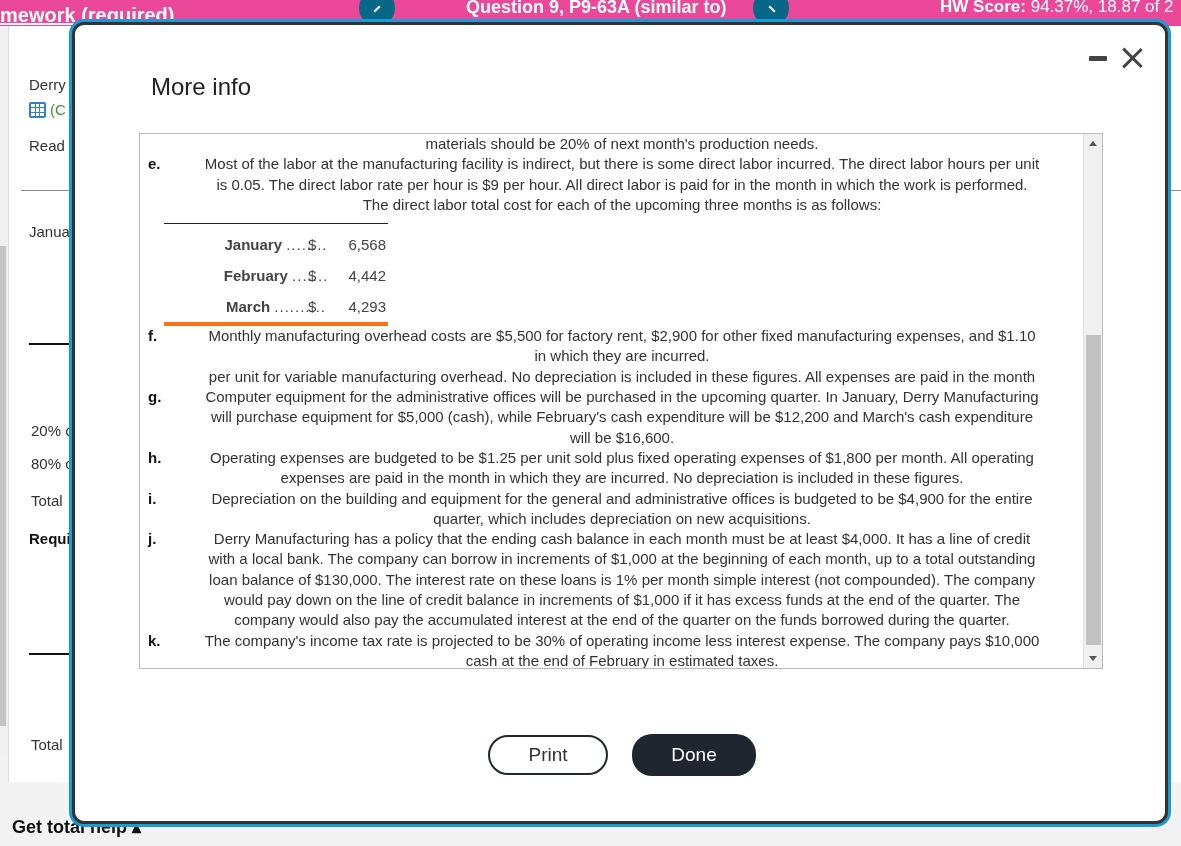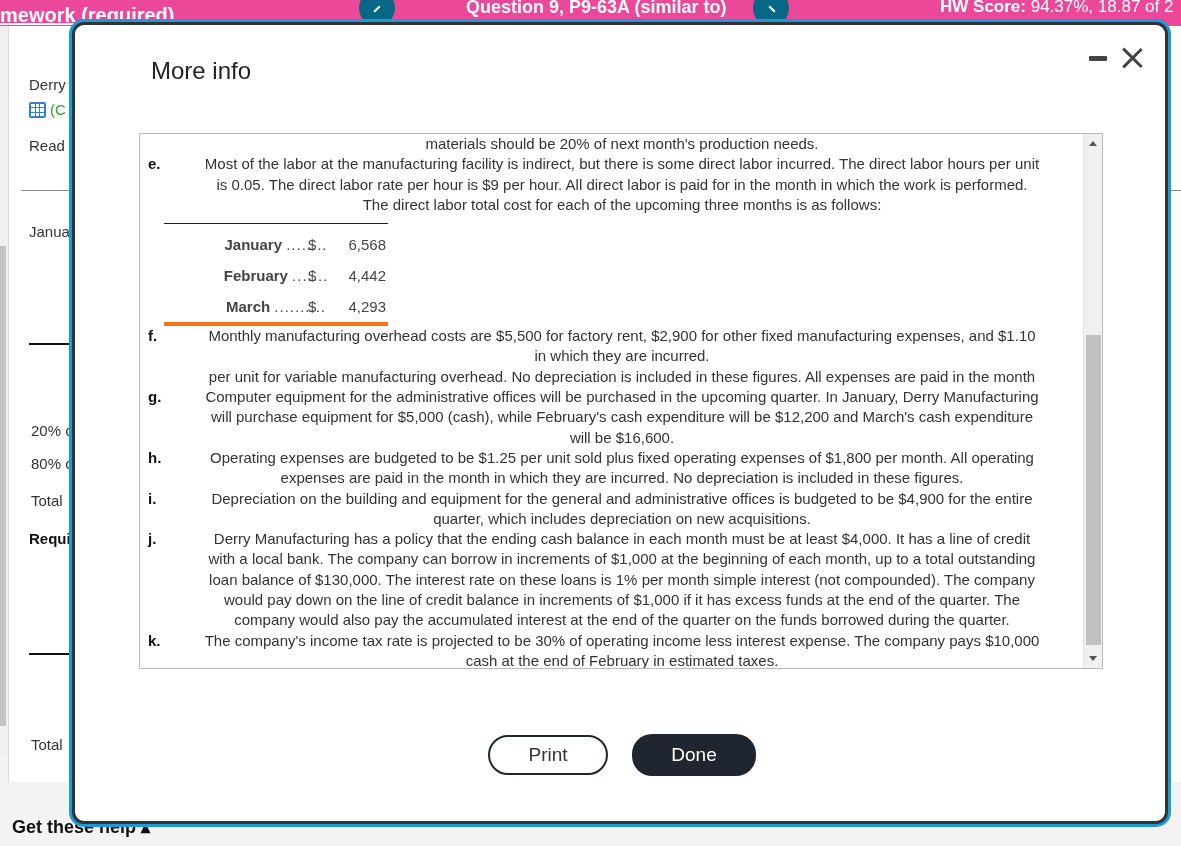--- a/index.html
+++ b/index.html
@@ -28,21 +28,21 @@
   .bg-text.bold { font-weight: bold; color: #111; }
   .bg-rule { position: absolute; height: 1px; background: #888; }
   .bg-rule.dark { background: #111; height: 2px; }
   .grid-icon { position: absolute; left: 29px; top: 102px; width: 17px; height: 16px; background: #2f7fd8; border-radius: 2px; display: grid; grid-template-columns: repeat(3, 1fr); grid-template-rows: repeat(3, 1fr); gap: 1px; padding: 2px; }
   .grid-icon i { background: #fff; display: block; }
   .help-bar { position: absolute; left: 0; top: 782px; width: 1181px; height: 64px; background: #f3f3f3; }
   .help-text { position: absolute; left: 12px; top: 816px; font-size: 18px; font-weight: bold; color: #111; }
 
   
   .modal { position: absolute; left: 72px; top: 22px; width: 1096px; height: 802px; background: #fff; border: 3px solid #333; border-radius: 12px; box-shadow: 0 0 0 3px #1a9ad6; }
-  .modal-title { position: absolute; left: 76px; top: 32px; font-size: 24px; color: #222; }
+  .modal-title { position: absolute; left: 76px; top: 48px; font-size: 24px; color: #222; }
   .min-btn { position: absolute; left: 1014px; top: 31px; width: 18px; height: 5px; background: #444; border-radius: 1px; cursor: pointer; }
   .close-btn { position: absolute; left: 1045px; top: 20px; width: 24px; height: 24px; cursor: pointer; }
   .close-btn::before, .close-btn::after { content: ""; position: absolute; left: 11px; top: 0; width: 2.5px; height: 26px; background: #444; }
   .close-btn::before { transform: rotate(45deg); }
   .close-btn::after { transform: rotate(-45deg); }
 
   .content-box { position: absolute; left: 64px; top: 108px; width: 964px; height: 536px; border: 1px solid #bbb; overflow: hidden; }
   .content-inner { position: absolute; left: 0; top: 0; width: 940px; font-size: 15px; line-height: 20.3px; color: #333; text-align: center; }
   .para { position: relative; padding-left: 24px; }
   .para .letter { position: absolute; left: 8px; top: 0; font-weight: bold; color: #111; }
@@ -101,21 +101,21 @@
 <div class="bg-rule" style="left:1165px;top:190px;width:16px;"></div>
 <div class="bg-text" style="left:29px;top:223px;">Janua</div>
 <div class="bg-rule dark" style="left:29px;top:343px;width:44px;"></div>
 <div class="bg-text" style="left:31px;top:422px;">20% c</div>
 <div class="bg-text" style="left:31px;top:455px;">80% c</div>
 <div class="bg-text" style="left:31px;top:492px;">Total</div>
 <div class="bg-text bold" style="left:29px;top:530px;">Requi</div>
 <div class="bg-rule dark" style="left:29px;top:653px;width:44px;"></div>
 <div class="bg-text" style="left:31px;top:736px;">Total</div>
 <div class="help-bar"></div>
-<div class="help-text">Get these help ▴</div>
+<div class="help-text">Get total help ▴</div>
 
 <div class="modal">
   <div class="modal-title">More info</div>
   <div class="min-btn"></div>
   <div class="close-btn"></div>
 
   <div class="content-box">
     <div class="content-inner">
       <div class="cont">materials should be 20% of next month's production needs.</div>
 

